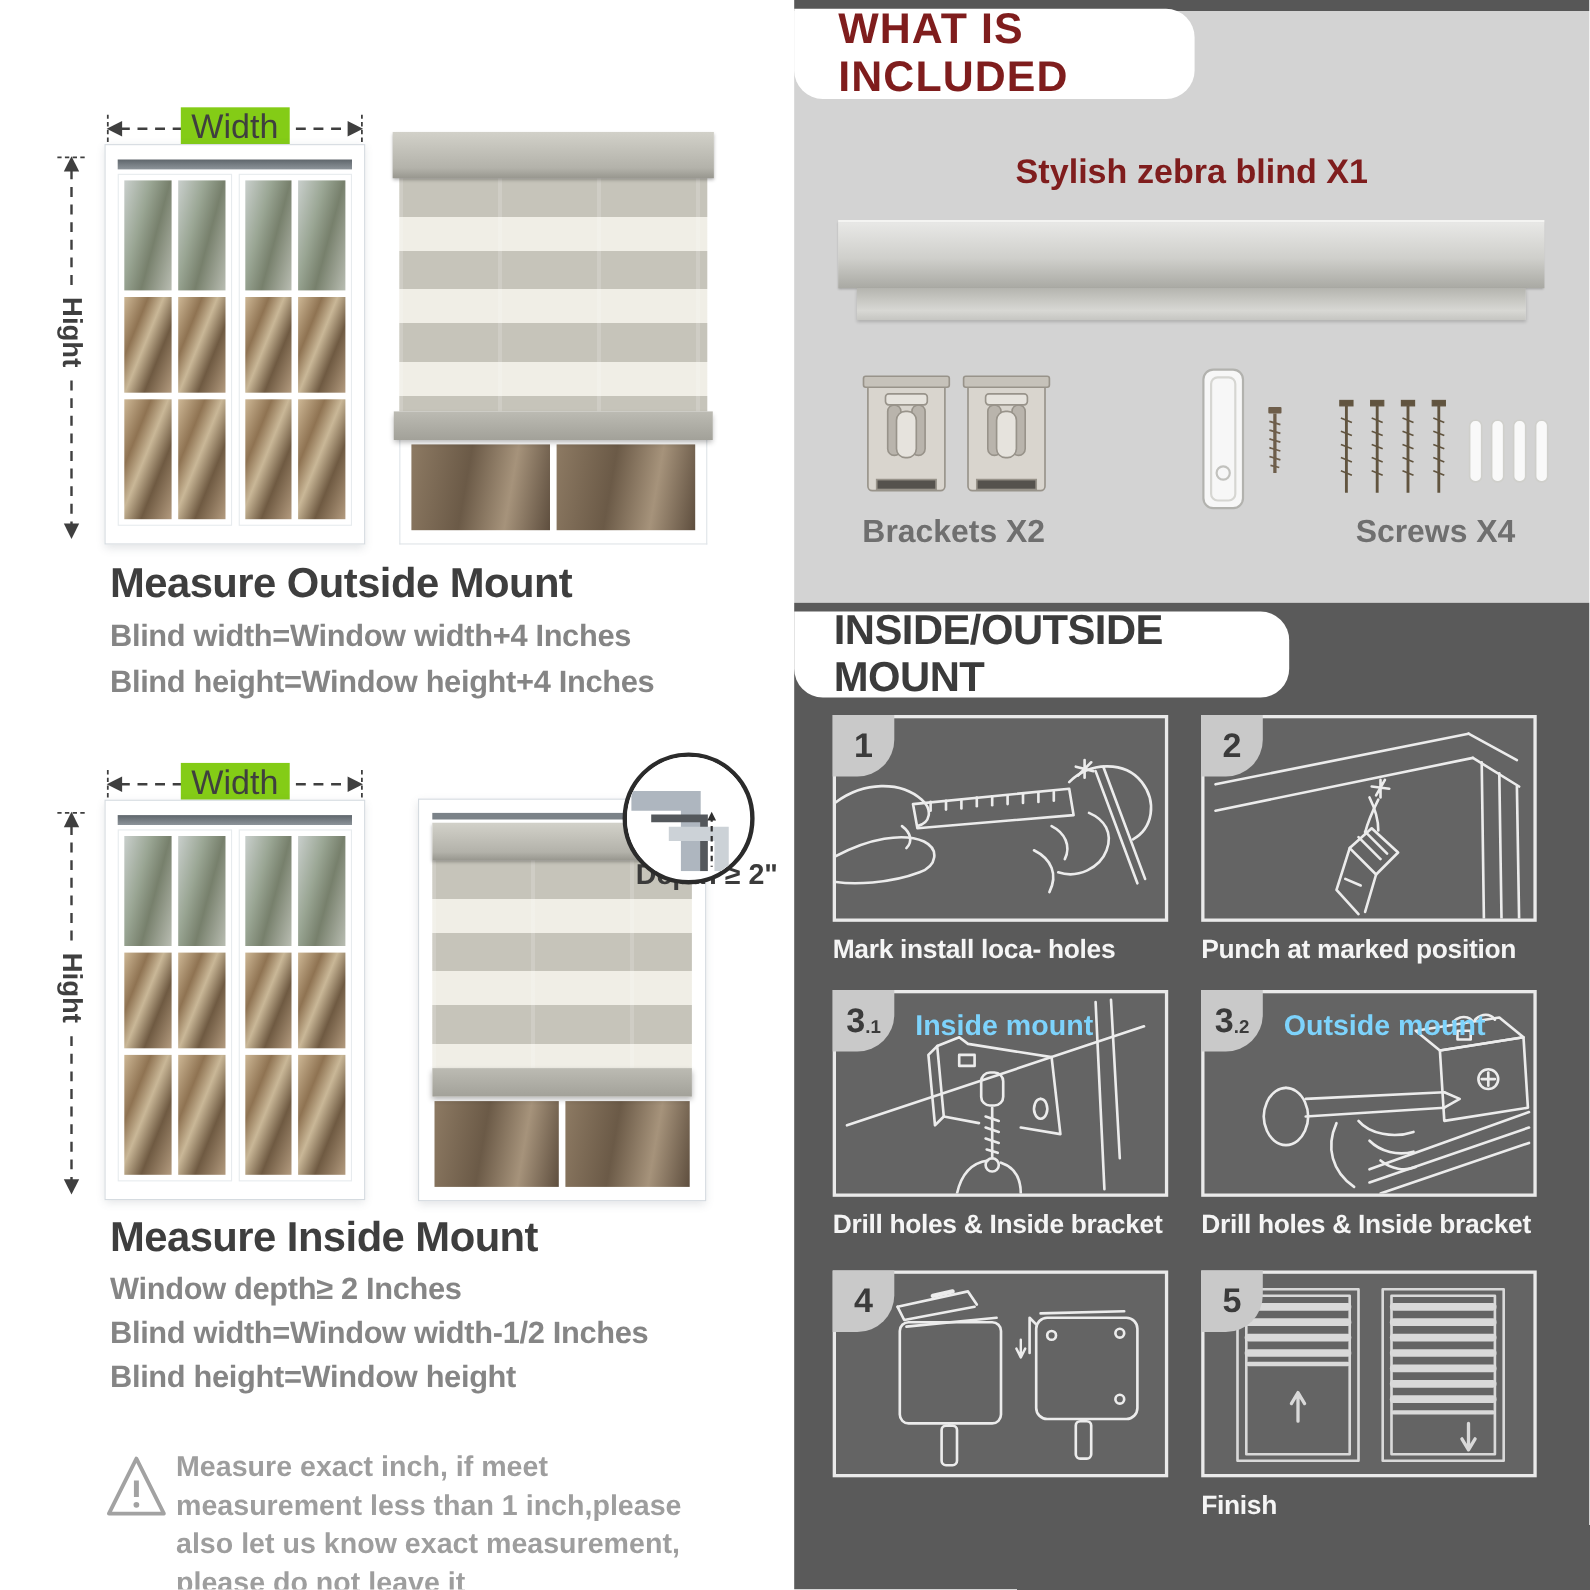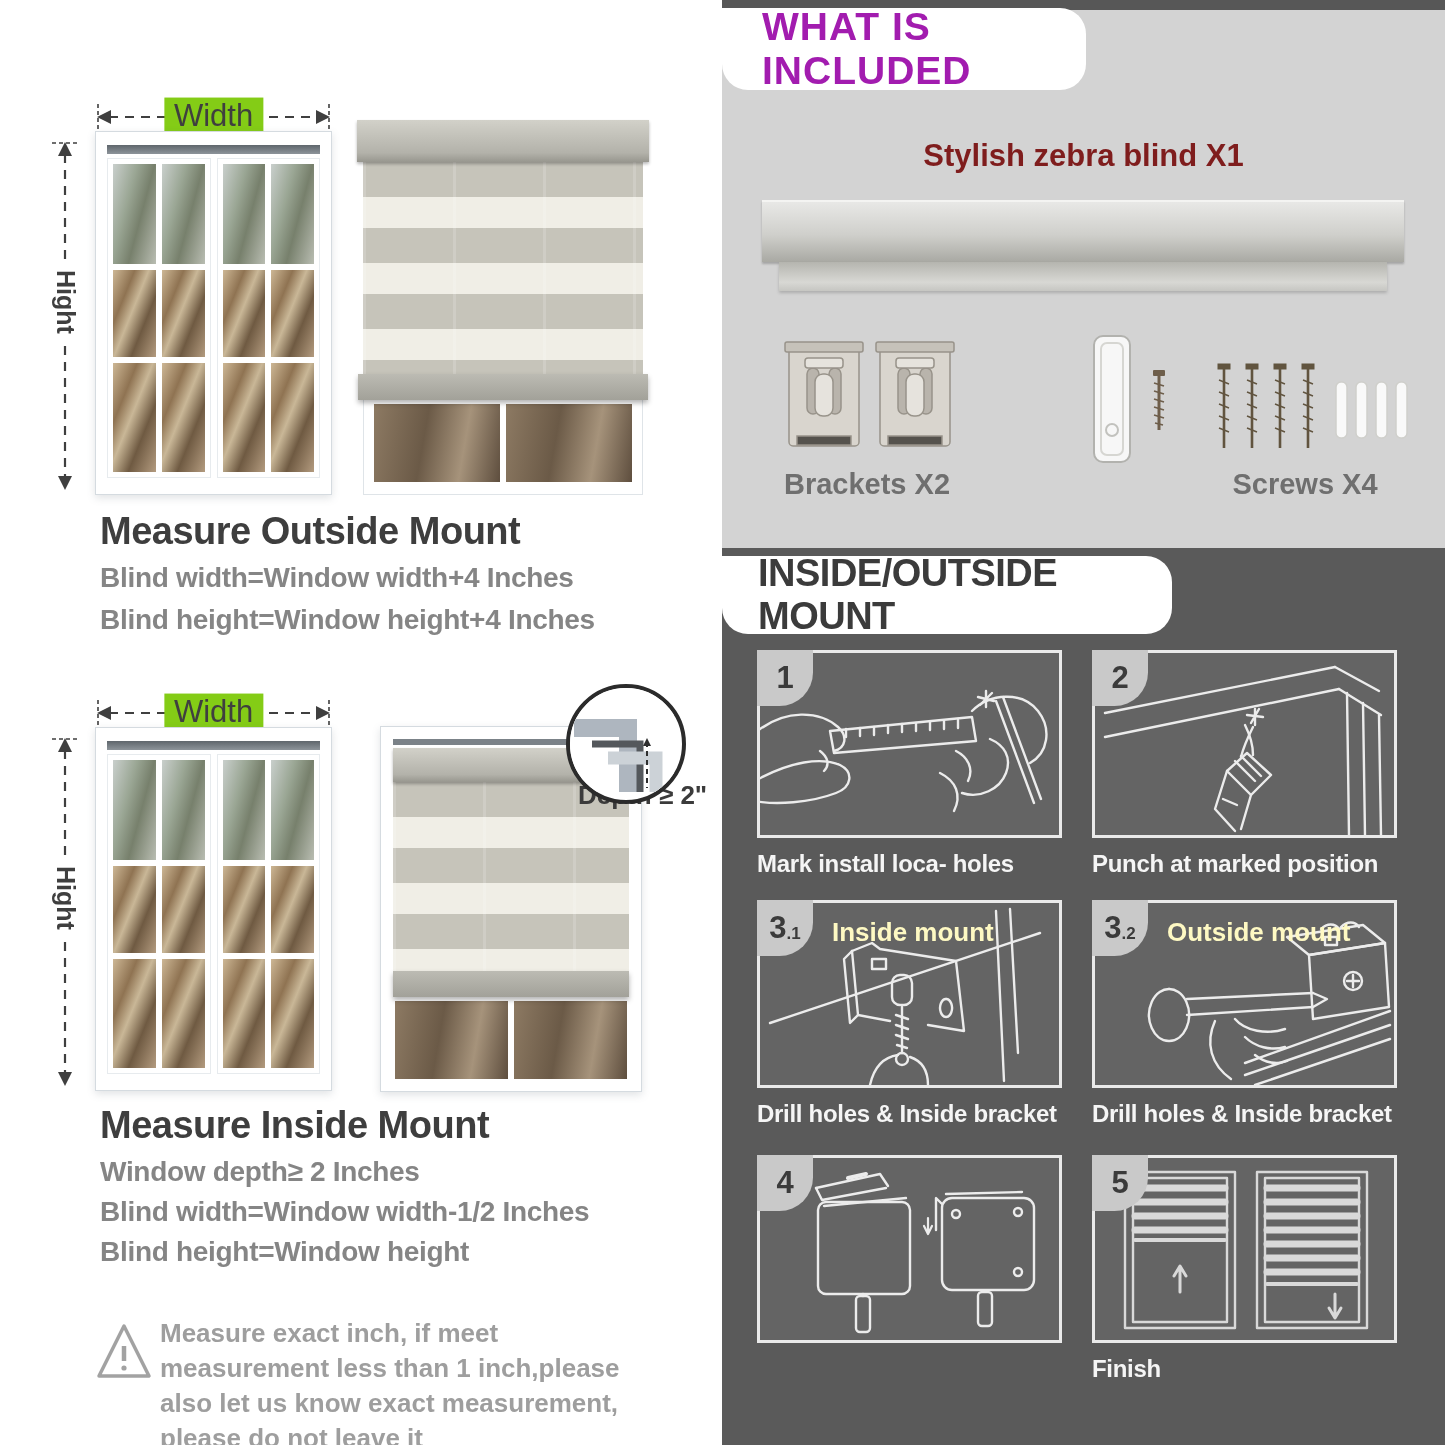--- a/index.html
+++ b/index.html
@@ -56,42 +56,42 @@
   .sec-title{position:absolute;font-weight:bold;font-size:38px;color:#3e3e3e;letter-spacing:-0.5px;}
   .sec-line{position:absolute;font-weight:bold;font-size:28px;color:#858585;letter-spacing:-0.3px;}
   .warn-text{position:absolute;width:470px;font-weight:bold;font-size:26px;line-height:35px;color:#9e9e9e;}
 
   
   .rcol{position:absolute;left:722px;top:0;width:723px;height:1445px;}
   .r-topstrip{position:absolute;left:0;top:0;width:100%;height:10px;background:#575757;}
   .r-light{position:absolute;left:0;top:10px;width:100%;height:538px;background:#d3d3d3;}
   .inc-header{position:absolute;left:0;top:-2px;width:364px;height:82px;background:#fff;
       border-radius:0 26px 26px 26px;display:flex;align-items:center;padding-left:40px;box-sizing:border-box;}
-  .inc-header span{color:#a21caf;font-weight:bold;font-size:39px;letter-spacing:1px;}
+  .inc-header span{color:#7f1d1d;font-weight:bold;font-size:39px;letter-spacing:1px;}
   .inc-blind-label{position:absolute;left:0;top:128px;width:100%;text-align:center;
       font-weight:bold;font-size:31px;color:#7f1d1d;}
   .rail1{position:absolute;left:40px;top:190px;width:642px;height:60px;
       background:linear-gradient(180deg,#e8e8e6 0%,#cfcfcb 55%,#a9a9a3 100%);
       border-top:2px solid #f4f4f2;box-shadow:0 2px 2px rgba(0,0,0,.22);}
   .rail2{position:absolute;left:57px;top:252px;width:608px;height:29px;
       background:linear-gradient(180deg,#b5b5af,#d8d8d4 70%,#c6c6c2);box-shadow:0 2px 3px rgba(0,0,0,.18);}
   .inc-label{position:absolute;top:458px;text-align:center;font-weight:bold;font-size:29px;color:#6f6f6f;}
 
   .r-dark{position:absolute;left:0;top:548px;width:100%;height:897px;background:#5a5a5a;}
   .mnt-header{position:absolute;left:0;top:8px;width:450px;height:78px;background:#fff;
       border-radius:0 26px 26px 26px;display:flex;align-items:center;padding-left:36px;box-sizing:border-box;}
   .mnt-header span{color:#3b3b3b;font-weight:bold;font-size:38px;letter-spacing:-0.5px;}
 
   .step{position:absolute;width:305px;}
   .step .box{height:188px;border:3px solid #eaeaea;background:#646464;position:relative;box-sizing:border-box;}
   .badge{position:absolute;left:-3px;top:-3px;width:56px;height:56px;border-radius:0 0 60% 0;
       background:#c9c9c9;display:flex;align-items:center;justify-content:center;
       font-weight:bold;color:#3b3b3b;font-size:31px;z-index:3;}
   .badge small{font-size:17px;margin-top:12px;font-weight:bold;}
-  .step .stitle{position:absolute;left:72px;top:14px;color:#fef9c3;font-weight:bold;font-size:26px;z-index:3;}
+  .step .stitle{position:absolute;left:72px;top:14px;color:#7dd3fc;font-weight:bold;font-size:26px;z-index:3;}
   .step .cap{margin-top:12px;color:#f5f5f5;font-weight:bold;font-size:24px;letter-spacing:-0.3px;white-space:nowrap;}
   .lineart{position:absolute;left:0;top:0;width:100%;height:100%;}
 </style>
 </head>
 <body>
 
 <div class="lcol">
 
 
   <div class="harrow" style="left:95px;top:104px;width:237px;">

